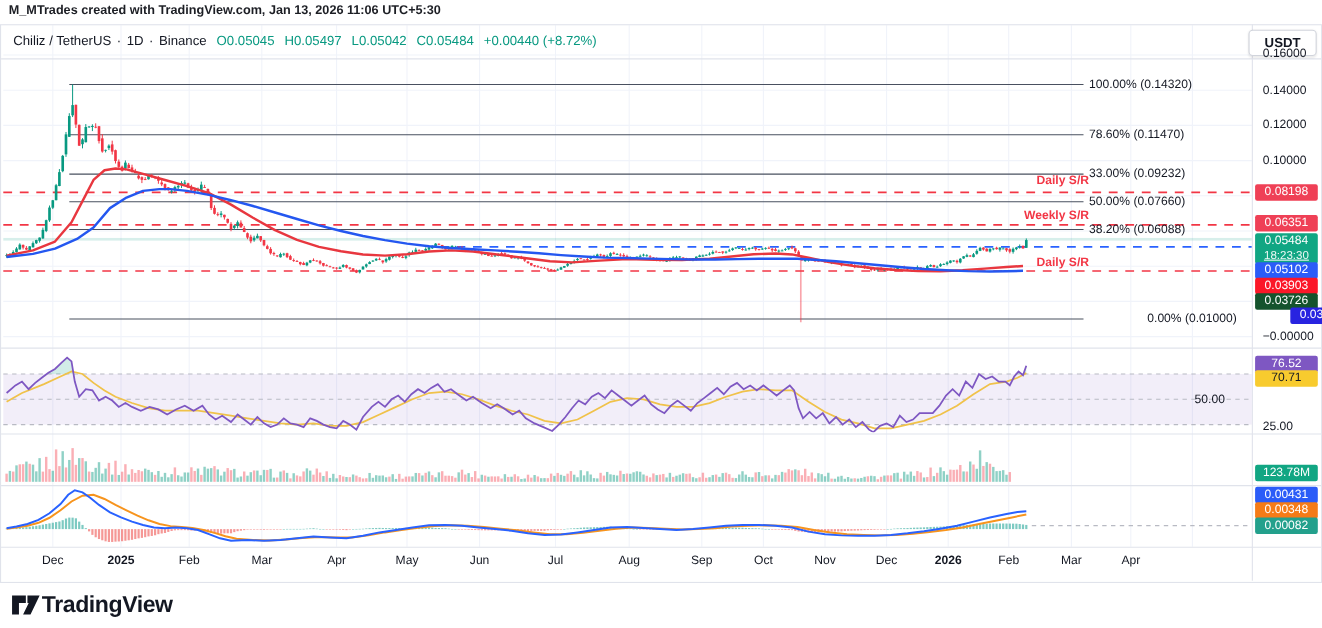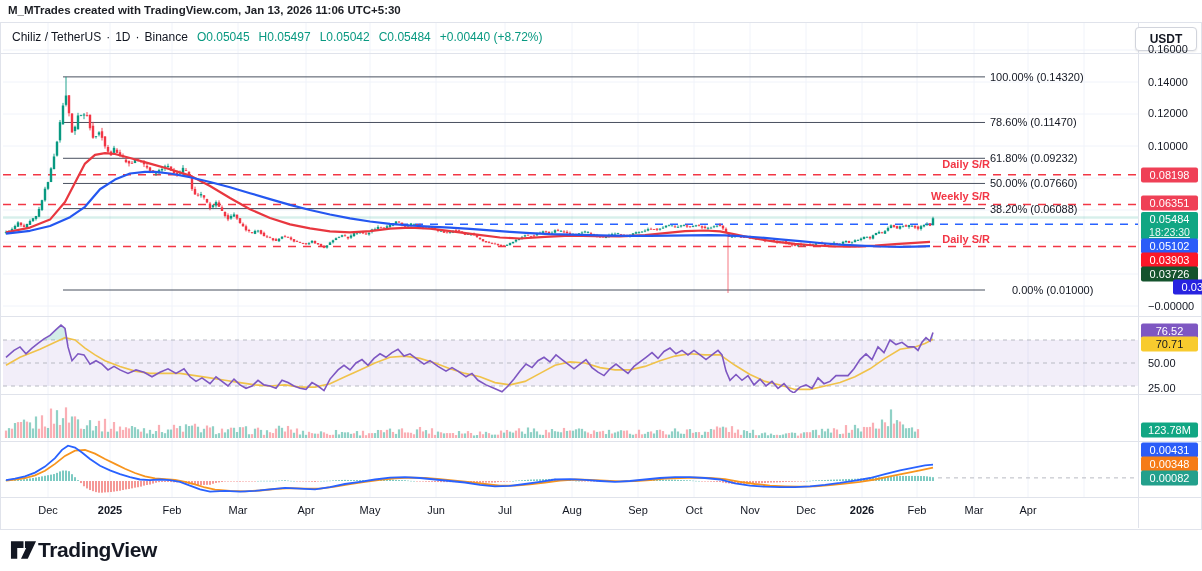--- a/index.html
+++ b/index.html
@@ -1358,28 +1358,28 @@
   </div>
 
   <div class="usdt-btn">USDT</div>
 
   <div id="overlay">
       <div class="ov tick" style="left: 1148px; top: 49px;">0.16000</div>
       <div class="ov tick" style="left: 1148px; top: 82px;">0.14000</div>
       <div class="ov tick" style="left: 1148px; top: 113px;">0.12000</div>
       <div class="ov tick" style="left: 1148px; top: 146px;">0.10000</div>
       <div class="ov tick" style="left: 1148px; top: 306px;">−0.00000</div>
-      <div class="ov tick" style="left: 1148px; top: 363px;">50.00</div>
+      <div class="ov tick" style="left: 1086px; top: 363px;">50.00</div>
       <div class="ov tick" style="left: 1148px; top: 388px;">25.00</div>
       <div class="ov fibl" style="left: 990px; top: 76.88px;">100.00% (0.14320)</div>
       <div class="ov fibl" style="left: 990px; top: 122.48px;">78.60% (0.11470)</div>
-      <div class="ov fibl" style="left: 990px; top: 158.288px;">61.80% (0.09232)</div>
+      <div class="ov fibl" style="left: 990px; top: 158.288px;">33.00% (0.09232)</div>
       <div class="ov fibl" style="left: 990px; top: 183.44px;">50.00% (0.07660)</div>
       <div class="ov fibl" style="left: 990px; top: 208.592px;">38.20% (0.06088)</div>
-      <div class="ov fibl" style="left: 1012px; top: 290px;">0.00% (0.01000)</div>
+      <div class="ov fibl" style="left: 1043px; top: 290px;">0.00% (0.01000)</div>
       <div class="ov srl" style="right: 70px; top: 164px;">Daily S/R</div>
       <div class="ov srl" style="right: 70px; top: 196px;">Weekly S/R</div>
       <div class="ov srl" style="right: 70px; top: 239px;">Daily S/R</div>
       <div class="ov xlab" style="left: 48px; top: 504px;">Dec</div>
       <div class="ov xlab bold" style="left: 110px; top: 504px;">2025</div>
       <div class="ov xlab" style="left: 172px; top: 504px;">Feb</div>
       <div class="ov xlab" style="left: 238px; top: 504px;">Mar</div>
       <div class="ov xlab" style="left: 306px; top: 504px;">Apr</div>
       <div class="ov xlab" style="left: 370px; top: 504px;">May</div>
       <div class="ov xlab" style="left: 436px; top: 504px;">Jun</div>

